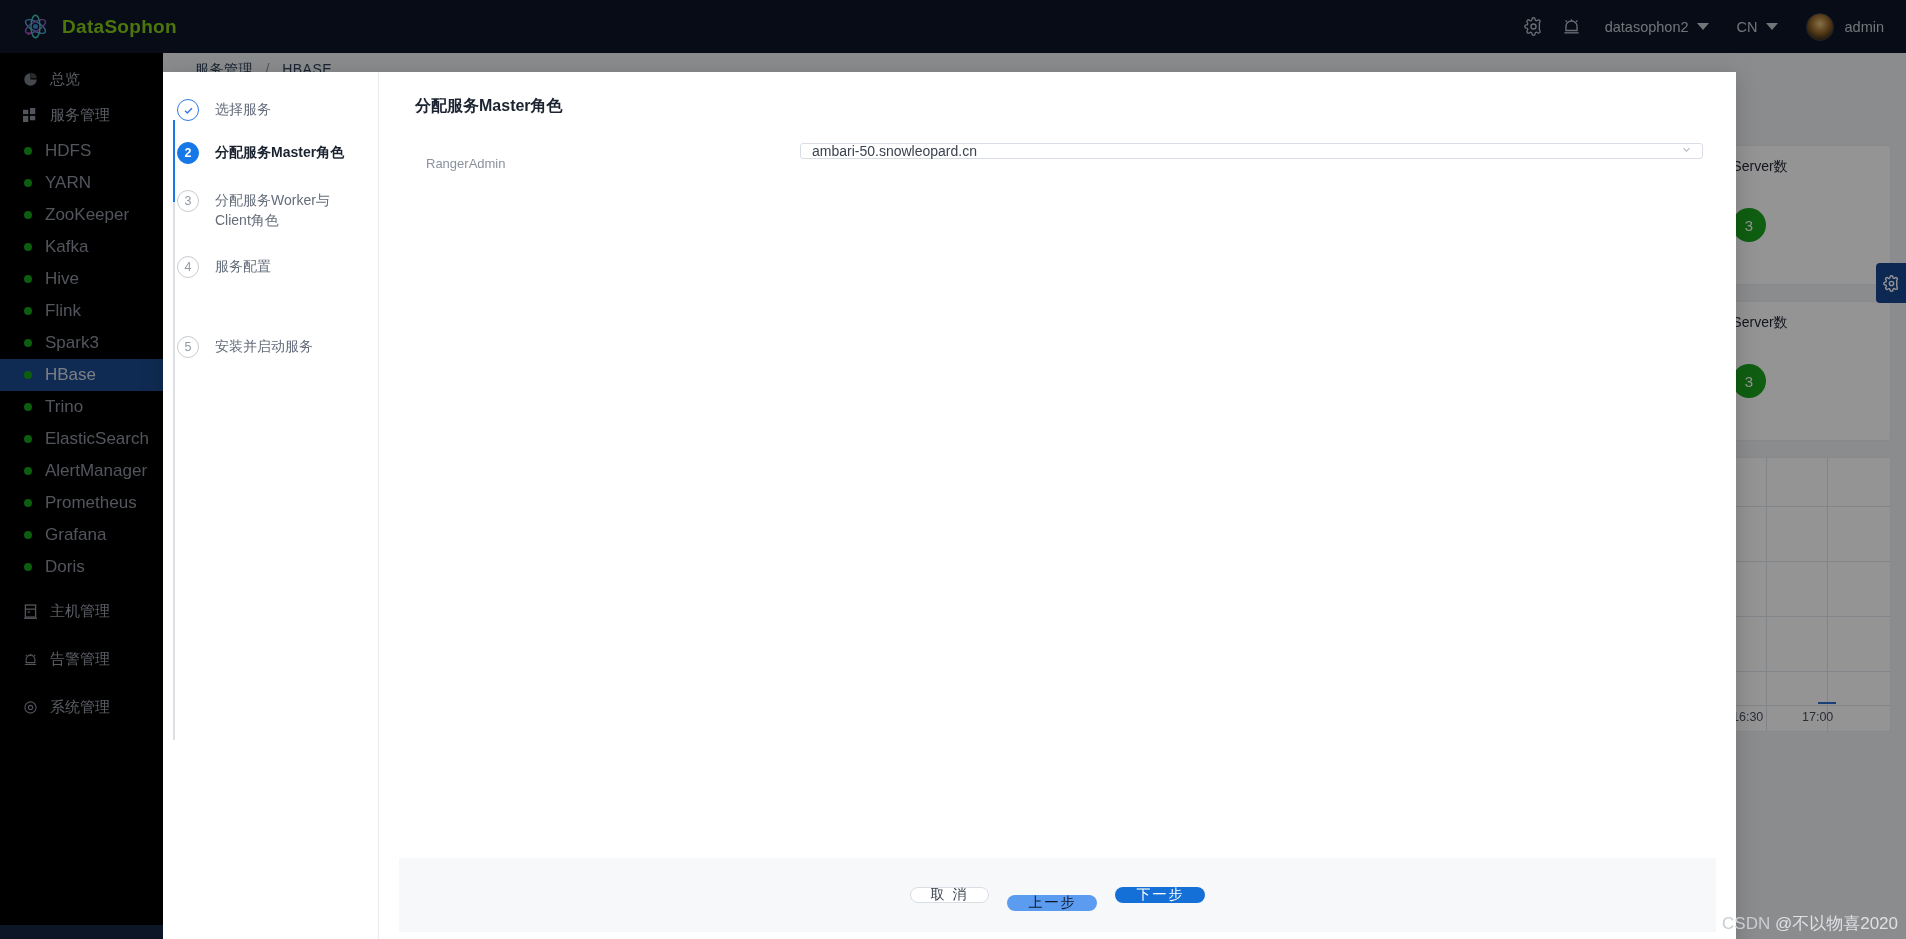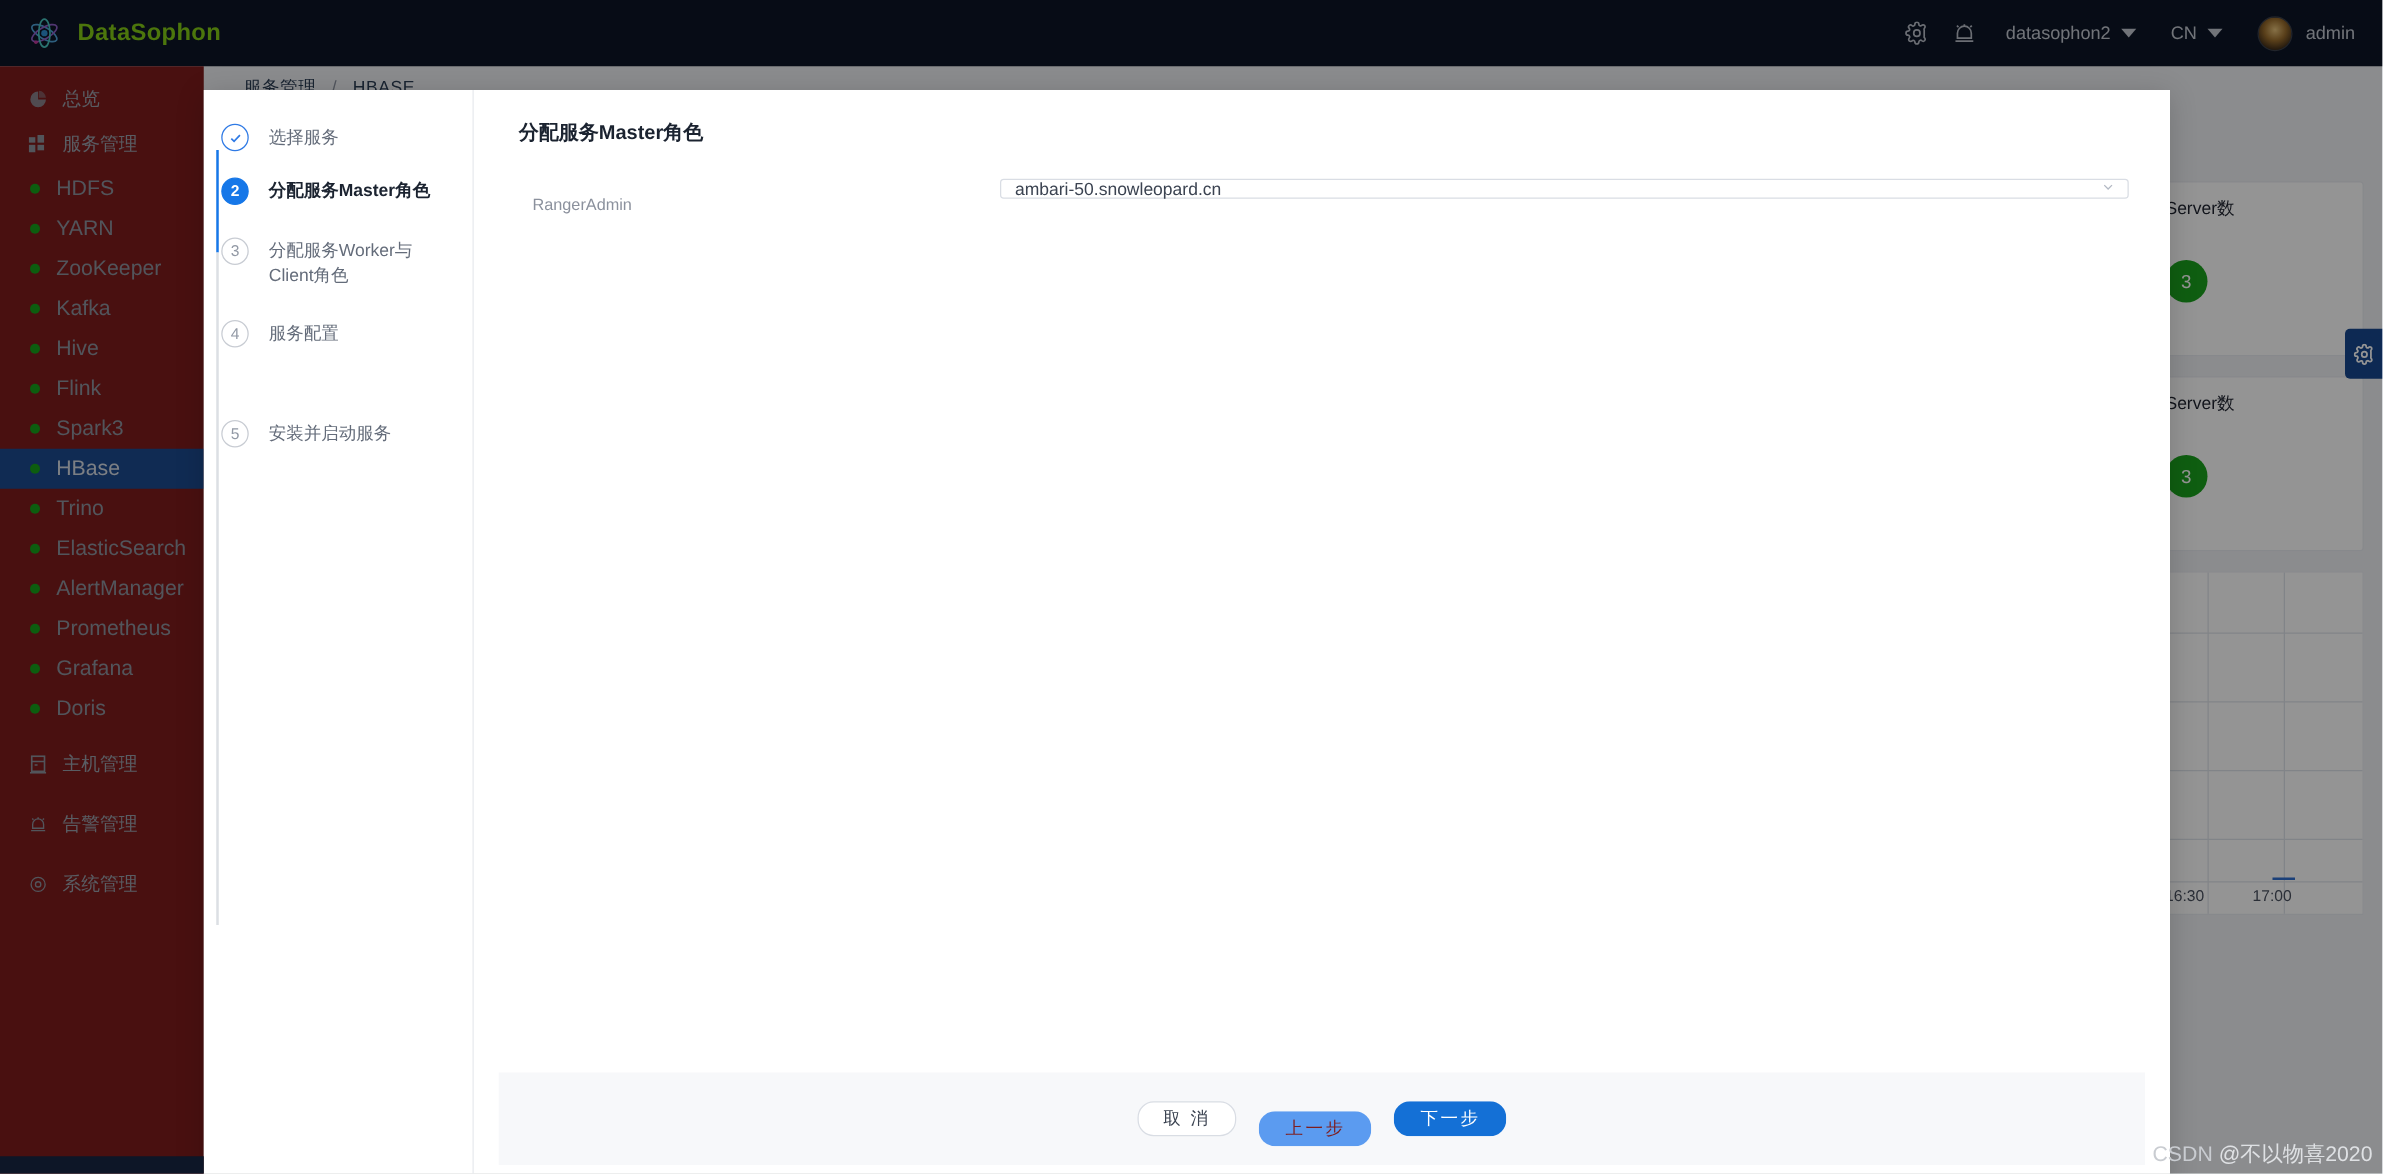--- a/index.html
+++ b/index.html
@@ -33,21 +33,21 @@
   .caret-dn { width: 0; height: 0; border-left: 6px solid transparent; border-right: 6px solid transparent; border-top: 7px solid #c3c8d1; }
   .avatar {
     width: 28px; height: 28px; border-radius: 50%;
     background: radial-gradient(circle at 50% 38%, #e7c27a 0%, #9a6d2d 42%, #3b2a18 78%, #1a1510 100%);
     border: 1px solid #3a3f4a;
   }
 
   
   .sidenav {
     position: absolute; top: 53px; left: 0; width: 163px; height: 886px;
-    background: #7f1d1d; z-index: 5; padding-top: 10px;
+    background: #000000; z-index: 5; padding-top: 10px;
   }
   .nav-row {
     display: flex; align-items: center; height: 32px;
     padding-left: 22px; gap: 12px; color: #8d939e; font-size: 17px;
     cursor: pointer;
   }
   .nav-row.group { font-size: 15px; color: #9aa0ab; margin-bottom: 4px; }
   .nav-row.svc { padding-left: 24px; gap: 13px; margin: 0; height: 32px; }
   .nav-row.svc.active { background: #1d4a8f; color: #d5dbe4; }
   .dot { width: 8px; height: 8px; border-radius: 50%; background: #17a01a; flex: none; }
@@ -131,26 +131,26 @@
   .select-value { flex: 1; }
   .chev { color: #b3b9c4; font-size: 12px; }
 
   
   .pane-footer {
     height: 74px; flex: none; background: #f7f8fa;
     margin: 0 20px 20px 20px;
     display: flex; align-items: center; justify-content: center; gap: 18px;
   }
   .btn {
-    height: 28px; min-width: 72px; padding: 0 20px; border-radius: 13px;
+    height: 16px; min-width: 72px; padding: 0 20px; border-radius: 13px;
     font-size: 14px; display: flex; align-items: center; justify-content: center;
     cursor: pointer; border: 1px solid transparent; letter-spacing: 2px;
   }
   .btn-default { background: #fff; border-color: #d9dde4; color: #3b4351; }
-  .btn-light { background: #5b9bf0; color: #7f1d1d; margin-top: 15px; }
+  .btn-light { background: #5b9bf0; color: #0f172a; margin-top: 15px; }
   .btn-primary { background: #1濃; }
   .btn-primary { background: #1470d6; color: #fff; }
 
   
   .watermark {
     position: absolute; right: 8px; bottom: 4px; z-index: 60;
     font-size: 17px; color: #c9ccd1; white-space: nowrap;
   }
   .watermark .wm-handle { color: #dfe1e4; }
   .bottom-strip { position: absolute; left: 0; bottom: 0; width: 163px; height: 14px; background: #0d1627; z-index: 40; }

